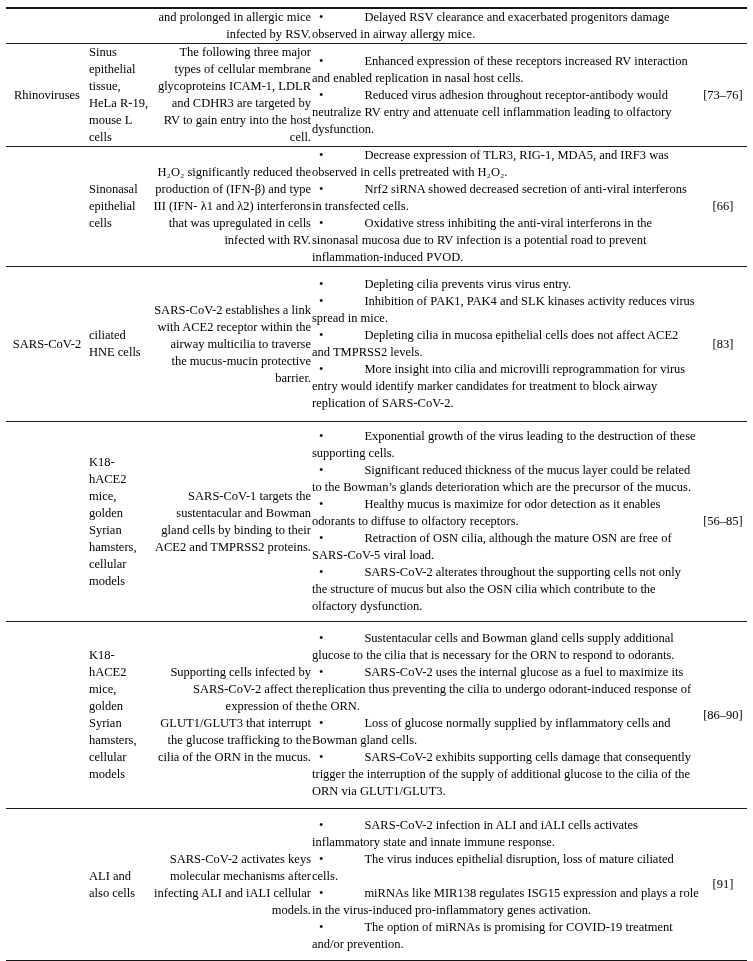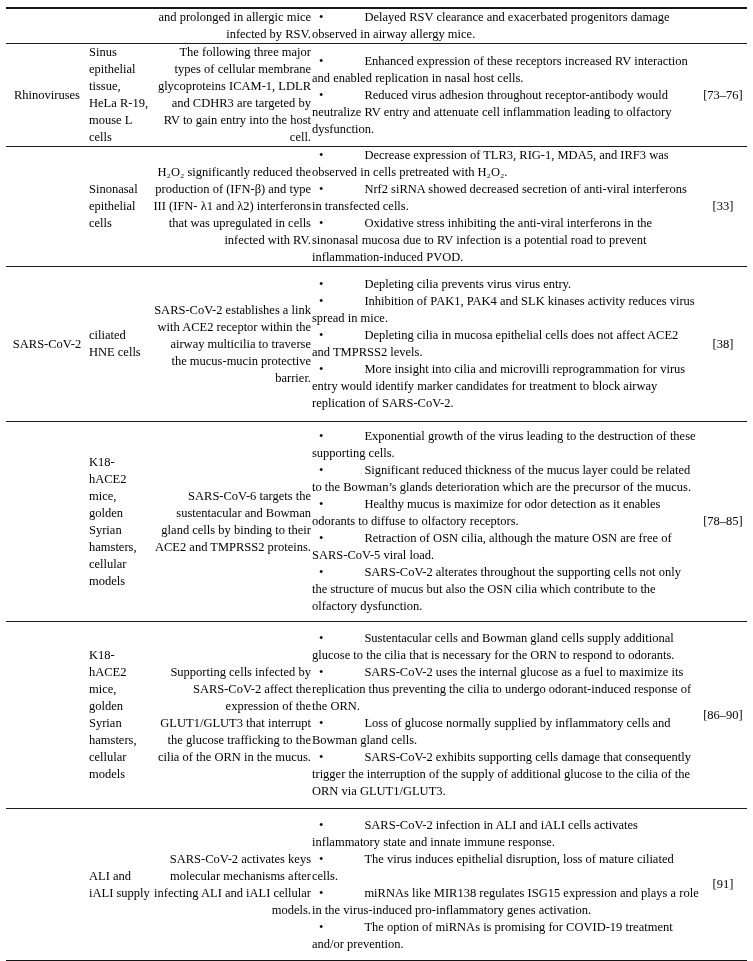--- a/index.html
+++ b/index.html
@@ -91,66 +91,66 @@
 
   <tr class="row r2">
     <td class="c-virus"><span></span></td>
     <td class="c-tissue"><span>Sinonasal epithelial cells</span></td>
     <td class="c-mech"><span>H₂O₂ significantly reduced the production of (IFN-β) and type III (IFN- λ1 and λ2) interferons that was upregulated in cells infected with RV.</span></td>
     <td class="c-find">
       <p class="f"><span class="blt">•</span><span class="gap"></span><span>Decrease expression of TLR3, RIG-1, MDA5, and IRF3 was observed in cells pretreated with H₂O₂.</span></p>
       <p class="f"><span class="blt">•</span><span class="gap"></span><span>Nrf2 siRNA showed decreased secretion of anti-viral interferons in transfected cells.</span></p>
       <p class="f"><span class="blt">•</span><span class="gap"></span><span>Oxidative stress inhibiting the anti-viral interferons in the sinonasal mucosa due to RV infection is a potential road to prevent inflammation-induced PVOD.</span></p>
     </td>
-    <td class="c-ref"><span>[33]</span></td>
+    <td class="c-ref"><span>[66]</span></td>
   </tr>
 
   <tr class="row r3">
     <td class="c-virus"><span>SARS-CoV-2</span></td>
     <td class="c-tissue"><span>ciliated HNE cells</span></td>
     <td class="c-mech"><span>SARS-CoV-2 establishes a link with ACE2 receptor within the airway multicilia to traverse the mucus-mucin protective barrier.</span></td>
     <td class="c-find">
       <p class="f"><span class="blt">•</span><span class="gap"></span><span>Depleting cilia prevents virus virus entry.</span></p>
       <p class="f"><span class="blt">•</span><span class="gap"></span><span>Inhibition of PAK1, PAK4 and SLK kinases activity reduces virus spread in mice.</span></p>
       <p class="f"><span class="blt">•</span><span class="gap"></span><span>Depleting cilia in mucosa epithelial cells does not affect ACE2 and TMPRSS2 levels.</span></p>
       <p class="f"><span class="blt">•</span><span class="gap"></span><span>More insight into cilia and microvilli reprogrammation for virus entry would identify marker candidates for treatment to block airway replication of SARS-CoV-2.</span></p>
     </td>
-    <td class="c-ref"><span>[38]</span></td>
+    <td class="c-ref"><span>[83]</span></td>
   </tr>
 
   <tr class="row r4">
     <td class="c-virus"><span></span></td>
     <td class="c-tissue"><span>K18-hACE2 mice, golden Syrian hamsters, cellular models</span></td>
-    <td class="c-mech"><span>SARS-CoV-6 targets the sustentacular and Bowman gland cells by binding to their ACE2 and TMPRSS2 proteins.</span></td>
+    <td class="c-mech"><span>SARS-CoV-1 targets the sustentacular and Bowman gland cells by binding to their ACE2 and TMPRSS2 proteins.</span></td>
     <td class="c-find">
       <p class="f"><span class="blt">•</span><span class="gap"></span><span>Exponential growth of the virus leading to the destruction of these supporting cells.</span></p>
       <p class="f"><span class="blt">•</span><span class="gap"></span><span>Significant reduced thickness of the mucus layer could be related to the Bowman’s glands deterioration which are the precursor of the mucus.</span></p>
       <p class="f"><span class="blt">•</span><span class="gap"></span><span>Healthy mucus is maximize for odor detection as it enables odorants to diffuse to olfactory receptors.</span></p>
       <p class="f"><span class="blt">•</span><span class="gap"></span><span>Retraction of OSN cilia, although the mature OSN are free of SARS-CoV-5 viral load.</span></p>
       <p class="f"><span class="blt">•</span><span class="gap"></span><span>SARS-CoV-2 alterates throughout the supporting cells not only the structure of mucus but also the OSN cilia which contribute to the olfactory dysfunction.</span></p>
     </td>
-    <td class="c-ref"><span>[78–85]</span></td>
+    <td class="c-ref"><span>[56–85]</span></td>
   </tr>
 
   <tr class="row r5">
     <td class="c-virus"><span></span></td>
     <td class="c-tissue"><span>K18-hACE2 mice, golden Syrian hamsters, cellular models</span></td>
     <td class="c-mech"><span>Supporting cells infected by SARS-CoV-2 affect the expression of the GLUT1/GLUT3 that interrupt the glucose trafficking to the cilia of the ORN in the mucus.</span></td>
     <td class="c-find">
       <p class="f"><span class="blt">•</span><span class="gap"></span><span>Sustentacular cells and Bowman gland cells supply additional glucose to the cilia that is necessary for the ORN to respond to odorants.</span></p>
       <p class="f"><span class="blt">•</span><span class="gap"></span><span>SARS-CoV-2 uses the internal glucose as a fuel to maximize its replication thus preventing the cilia to undergo odorant-induced response of the ORN.</span></p>
       <p class="f"><span class="blt">•</span><span class="gap"></span><span>Loss of glucose normally supplied by inflammatory cells and Bowman gland cells.</span></p>
       <p class="f"><span class="blt">•</span><span class="gap"></span><span>SARS-CoV-2 exhibits supporting cells damage that consequently trigger the interruption of the supply of additional glucose to the cilia of the ORN via GLUT1/GLUT3.</span></p>
     </td>
     <td class="c-ref"><span>[86–90]</span></td>
   </tr>
 
   <tr class="row r6">
     <td class="c-virus"><span></span></td>
-    <td class="c-tissue"><span>ALI and iALI supply</span></td>
+    <td class="c-tissue"><span>ALI and also cells</span></td>
     <td class="c-mech"><span>SARS-CoV-2 activates keys molecular mechanisms after infecting ALI and iALI cellular models.</span></td>
     <td class="c-find">
       <p class="f"><span class="blt">•</span><span class="gap"></span><span>SARS-CoV-2 infection in ALI and iALI cells activates inflammatory state and innate immune response.</span></p>
       <p class="f"><span class="blt">•</span><span class="gap"></span><span>The virus induces epithelial disruption, loss of mature ciliated cells.</span></p>
       <p class="f"><span class="blt">•</span><span class="gap"></span><span>miRNAs like MIR138 regulates ISG15 expression and plays a role in the virus-induced pro-inflammatory genes activation.</span></p>
       <p class="f"><span class="blt">•</span><span class="gap"></span><span>The option of miRNAs is promising for COVID-19 treatment and/or prevention.</span></p>
     </td>
     <td class="c-ref"><span>[91]</span></td>
   </tr>
 </tbody>

